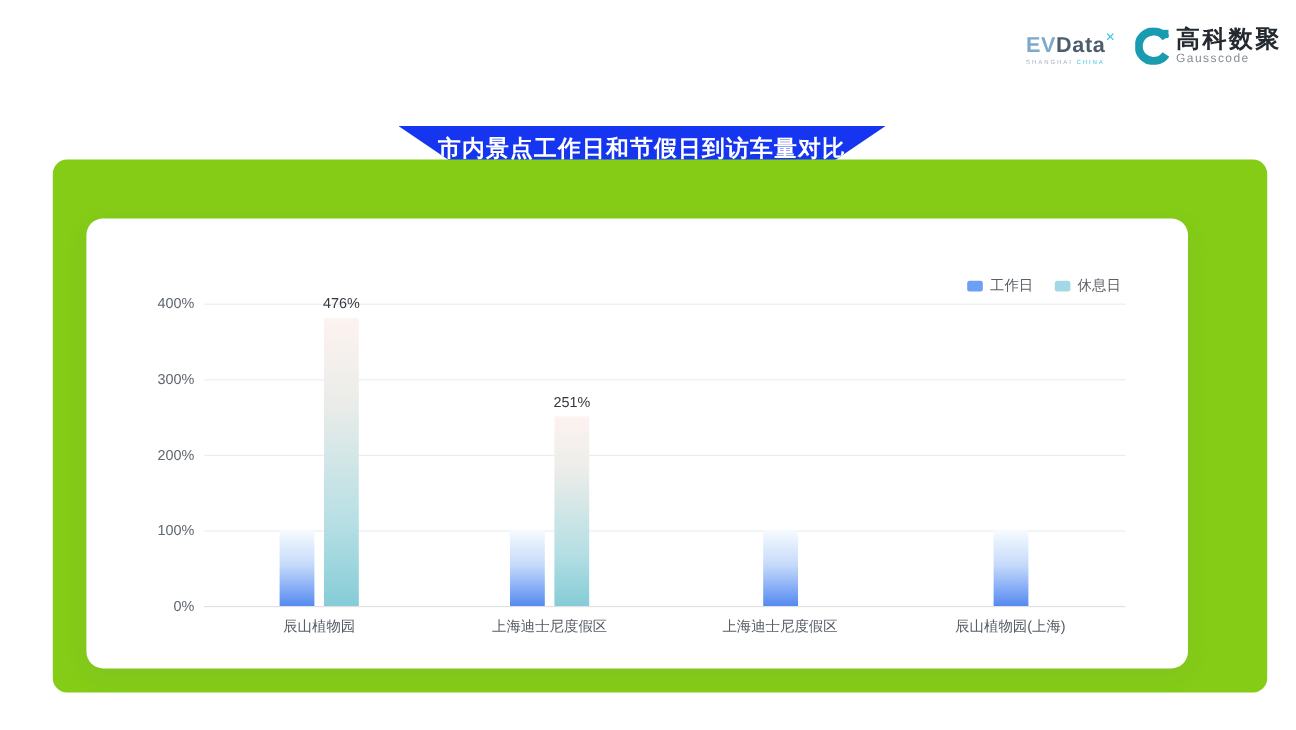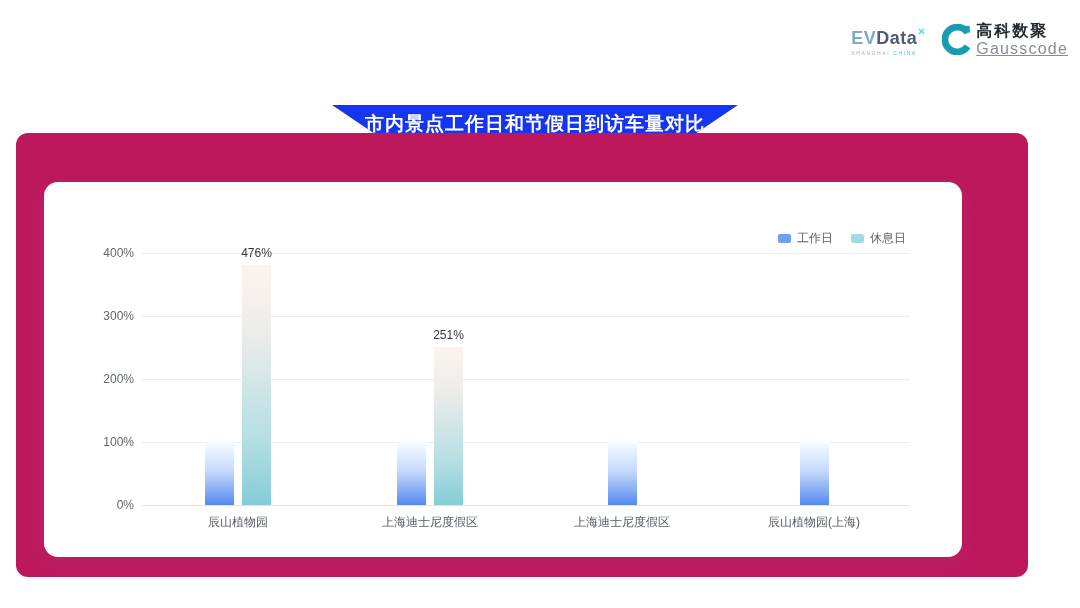--- a/index.html
+++ b/index.html
@@ -9,31 +9,31 @@
   
   .logos{position:absolute;top:22px;right:12px;display:flex;align-items:flex-start;gap:16px;}
   .evdata{display:flex;flex-direction:column;align-items:flex-start;padding-top:5px;}
   .ev-line{font-size:18px;font-weight:bold;letter-spacing:.5px;color:#4e5d6e;line-height:1;}
   .ev-line .ev{color:#7fa9c9;}
   .ev-line .ev-sup{font-size:10px;color:#36c4e6;vertical-align:9px;font-weight:bold;}
   .ev-sub{font-size:5px;letter-spacing:1.6px;color:#a6aeb8;margin-top:3px;}
   .ev-sub .cn{color:#36c4e6;}
   .gausscode{display:flex;align-items:center;gap:5px;}
   .gc-text{display:flex;flex-direction:column;line-height:1.1;}
-  .gc-cn{font-size:16px;font-weight:bold;color:#23292f;letter-spacing:2px;}
-  .gc-en{font-size:16px;color:#868d95;letter-spacing:1.2px;text-decoration:underline;}
+  .gc-cn{font-size:20px;font-weight:bold;color:#23292f;letter-spacing:2px;}
+  .gc-en{font-size:10px;color:#868d95;letter-spacing:1.2px;}
 
   
   .ribbon{position:absolute;left:332px;top:105px;width:406px;height:37px;background:#1635f0;
           clip-path:polygon(0 0,100% 0,86.5% 100%,13.5% 100%);
           display:flex;align-items:center;justify-content:center;}
   .ribbon span{color:#ffffff;font-size:19px;font-weight:bold;letter-spacing:1px;}
 
   
-  .panel{position:absolute;left:16px;top:133px;width:1012px;height:444px;background:#be185d;border-radius:12px;}
+  .panel{position:absolute;left:44px;top:133px;width:1012px;height:444px;background:#84cc16;border-radius:12px;}
   .card{position:absolute;left:28px;top:49px;width:918px;height:375px;background:#ffffff;border-radius:14px;
         box-shadow:0 6px 18px rgba(120,130,145,.10);}
 
   
   .legend{position:absolute;top:48px;right:56px;display:flex;gap:18px;align-items:center;}
   .legend-item{display:flex;align-items:center;gap:6px;cursor:pointer;}
   .swatch{width:13px;height:9px;border-radius:2px;display:inline-block;}
   .swatch-workday{background:#6d9ff2;}
   .swatch-weekend{background:#a3d9e6;}
   .legend-label{font-size:12px;color:#5a5f66;}

